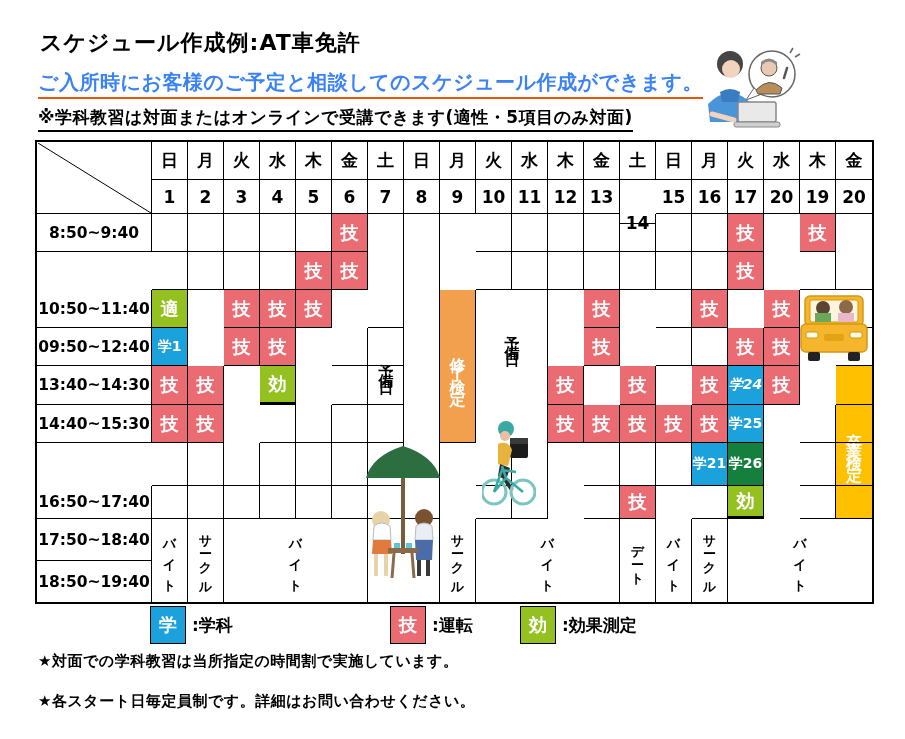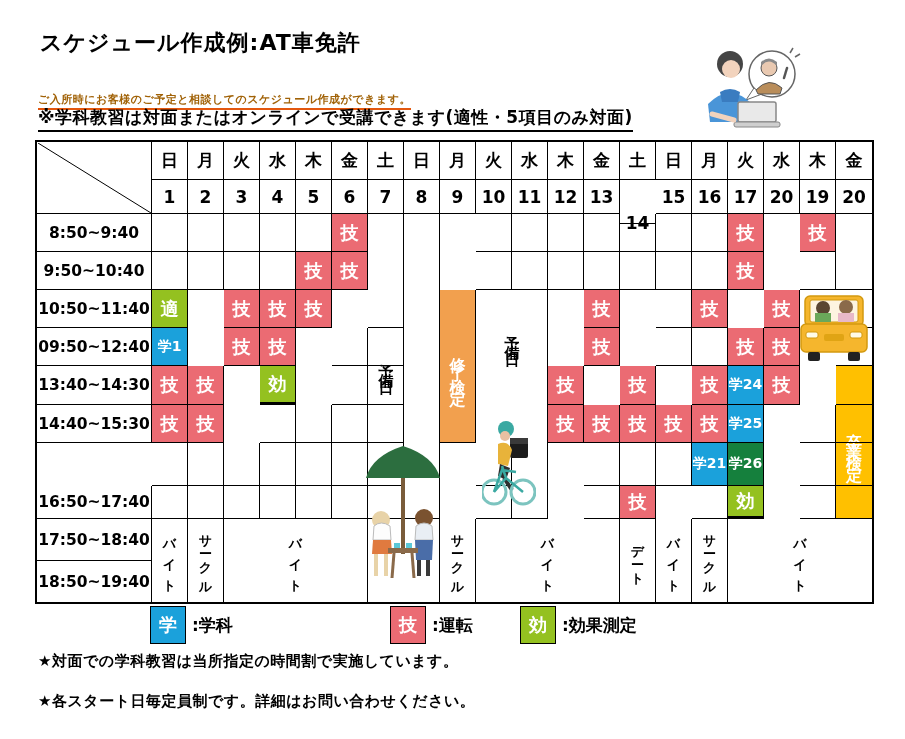--- a/index.html
+++ b/index.html
@@ -2,22 +2,22 @@
 <html><head>
 <meta charset="utf-8">
 <style>
   * { box-sizing: border-box; margin: 0; padding: 0; }
   html,body { width: 905px; height: 739px; background: #fff; overflow: hidden; }
   body { position: relative; font-family: "DejaVu Sans", "Liberation Sans", sans-serif; color:#000; }
 
   .abs { position: absolute; }
 
   .title { left: 40px; top: 28px; font-size: 22px; font-weight: bold; letter-spacing: 1px; }
-  .sub-orange { left: 38px; top: 92px; font-size: 11px; font-weight: bold;
-                color: #a16207; border-bottom: 2px solid #E3570E; padding-bottom: 1px; letter-spacing: .5px;}
+  .sub-orange { left: 38px; top: 69px; font-size: 20px; font-weight: bold;
+                color: #3b82f6; border-bottom: 2px solid #E3570E; padding-bottom: 1px; letter-spacing: .5px;}
   .sub-note { left: 38px; top: 106px; font-size: 17px; font-weight: bold;
               border-bottom: 2px solid #000; padding-bottom: 1px; letter-spacing: .5px;}
 
   #grid { left: 35px; top: 140px; display: grid;
           grid-template-columns: 115px repeat(20, 36px);
           grid-template-rows: 38px 34px 38px 38px 38px 38px 39px 38px 43px 33px 42px 41px;
           border: 2px solid #000; background: #fff; position:absolute; }
   .cell { border-right: 1px solid #000; border-bottom: 1px solid #000;
           display: flex; align-items: center; justify-content: center; overflow: visible; }
   .hday, .hdate { font-weight: bold; font-size: 17px; }
@@ -105,21 +105,20 @@
     <div class="cell hdate" style="grid-area: 2 / 13;">12</div>
     <div class="cell hdate" style="grid-area: 2 / 14;">13</div>
     <div class="cell hdate" style="grid-area: 2 / 15; margin-top: 43px;">14</div>
     <div class="cell hdate" style="grid-area: 2 / 16;">15</div>
     <div class="cell hdate" style="grid-area: 2 / 17;">16</div>
     <div class="cell hdate" style="grid-area: 2 / 18;">17</div>
     <div class="cell hdate" style="grid-area: 2 / 19;">20</div>
     <div class="cell hdate" style="grid-area: 2 / 20;">19</div>
     <div class="cell hdate" style="grid-area: 2 / 21; border-right: none;">20</div>
     <div class="cell time" style="grid-area: 3 / 1;">8:50~9:40</div>
-    <div class="cell time" style="grid-area: 4 / 1;">9:50~10:40</div>
     <div class="cell time" style="grid-area: 5 / 1;">10:50~11:40</div>
     <div class="cell time" style="grid-area: 6 / 1;">09:50~12:40</div>
     <div class="cell time" style="grid-area: 7 / 1;">13:40~14:30</div>
     <div class="cell time" style="grid-area: 8 / 1;">14:40~15:30</div>
     <div class="cell time" style="grid-area: 10 / 1;">16:50~17:40</div>
     <div class="cell time" style="grid-area: 11 / 1;">17:50~18:40</div>
     <div class="cell time" style="grid-area: 12 / 1; border-bottom: none;">18:50~19:40</div>
     <div class="cell merged" style="grid-area: 3 / 8 / span 8; justify-content: center;">
       <div class="vtext" style="margin-top: 138px;">予備日</div>
     </div>
@@ -230,21 +229,21 @@
     <div class="cell badge" style="grid-area: 7 / 13; background: rgb(235, 107, 115);">
       <span style="font-size: 18px;">技</span>
     </div>
     <div class="cell badge" style="grid-area: 7 / 15; background: rgb(235, 107, 115);">
       <span style="font-size: 18px;">技</span>
     </div>
     <div class="cell badge" style="grid-area: 7 / 17; background: rgb(235, 107, 115);">
       <span style="font-size: 18px;">技</span>
     </div>
     <div class="cell badge" style="grid-area: 7 / 18; background: rgb(27, 161, 219);">
-      <span style="font-size: 14px;">学24</span>
+      <span style="font-size: 14px; font-style: italic;">学24</span>
     </div>
     <div class="cell badge" style="grid-area: 7 / 19; background: rgb(235, 107, 115);">
       <span style="font-size: 18px;">技</span>
     </div>
     <div class="cell badge" style="grid-area: 8 / 2; background: rgb(235, 107, 115);">
       <span style="font-size: 18px;">技</span>
     </div>
     <div class="cell badge" style="grid-area: 8 / 3; background: rgb(235, 107, 115);">
       <span style="font-size: 18px;">技</span>
     </div>

